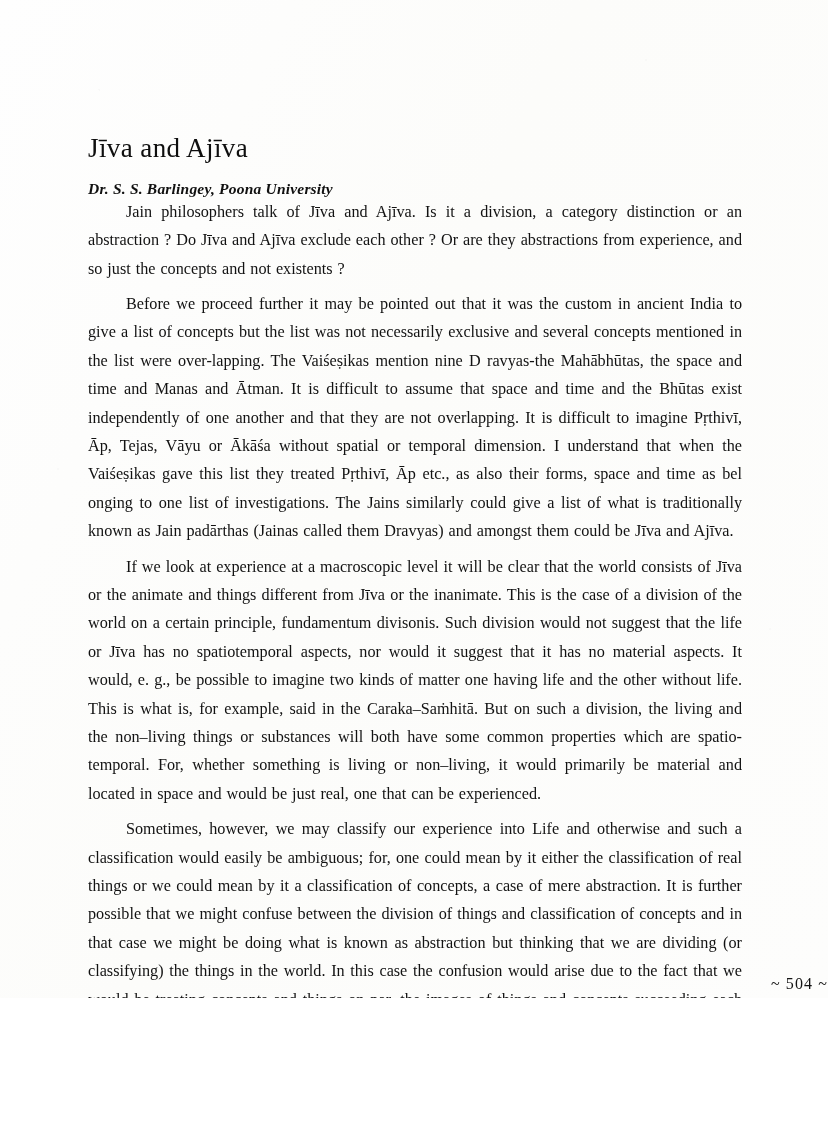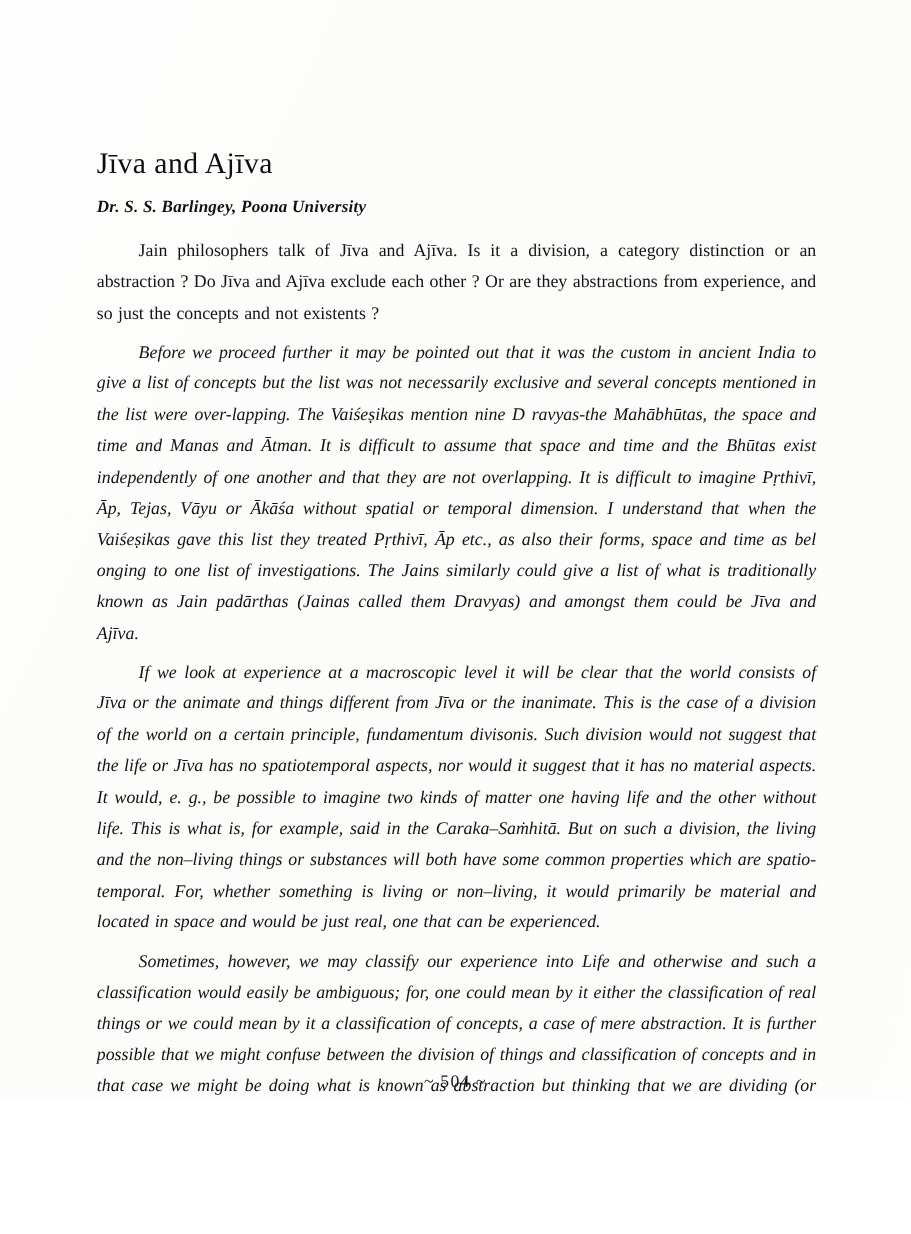--- a/index.html
+++ b/index.html
@@ -52,45 +52,43 @@
     margin: 16px 0 0 0;
     text-align: left;
     font-size: 15.5px;
     font-style: italic;
     font-weight: bold;
     letter-spacing: 0.2px;
     color: #101010;
   }
 
   .body {
-    margin-top: 16px;
   }
 
   .para {
     margin: 0 0 0 0;
     font-size: 16.2px;
     line-height: 28.4px;
     text-align: justify;
     text-justify: inter-word;
     text-indent: 38px;
     word-spacing: 0.9px;
     color: #121212;
   }
 
   .para + .para {
     margin-top: 7px;
-    font-style: italic;
   }
 
   .page-number {
     position: absolute;
     left: 0;
     top: 975px;
     width: 828px;
-    text-align: center;
+    text-align: right;
     font-size: 16px;
     letter-spacing: 1.1px;
     color: #141414;
   }
 
   
   .footer {
     position: absolute;
     left: 0;
     top: 1088px;

